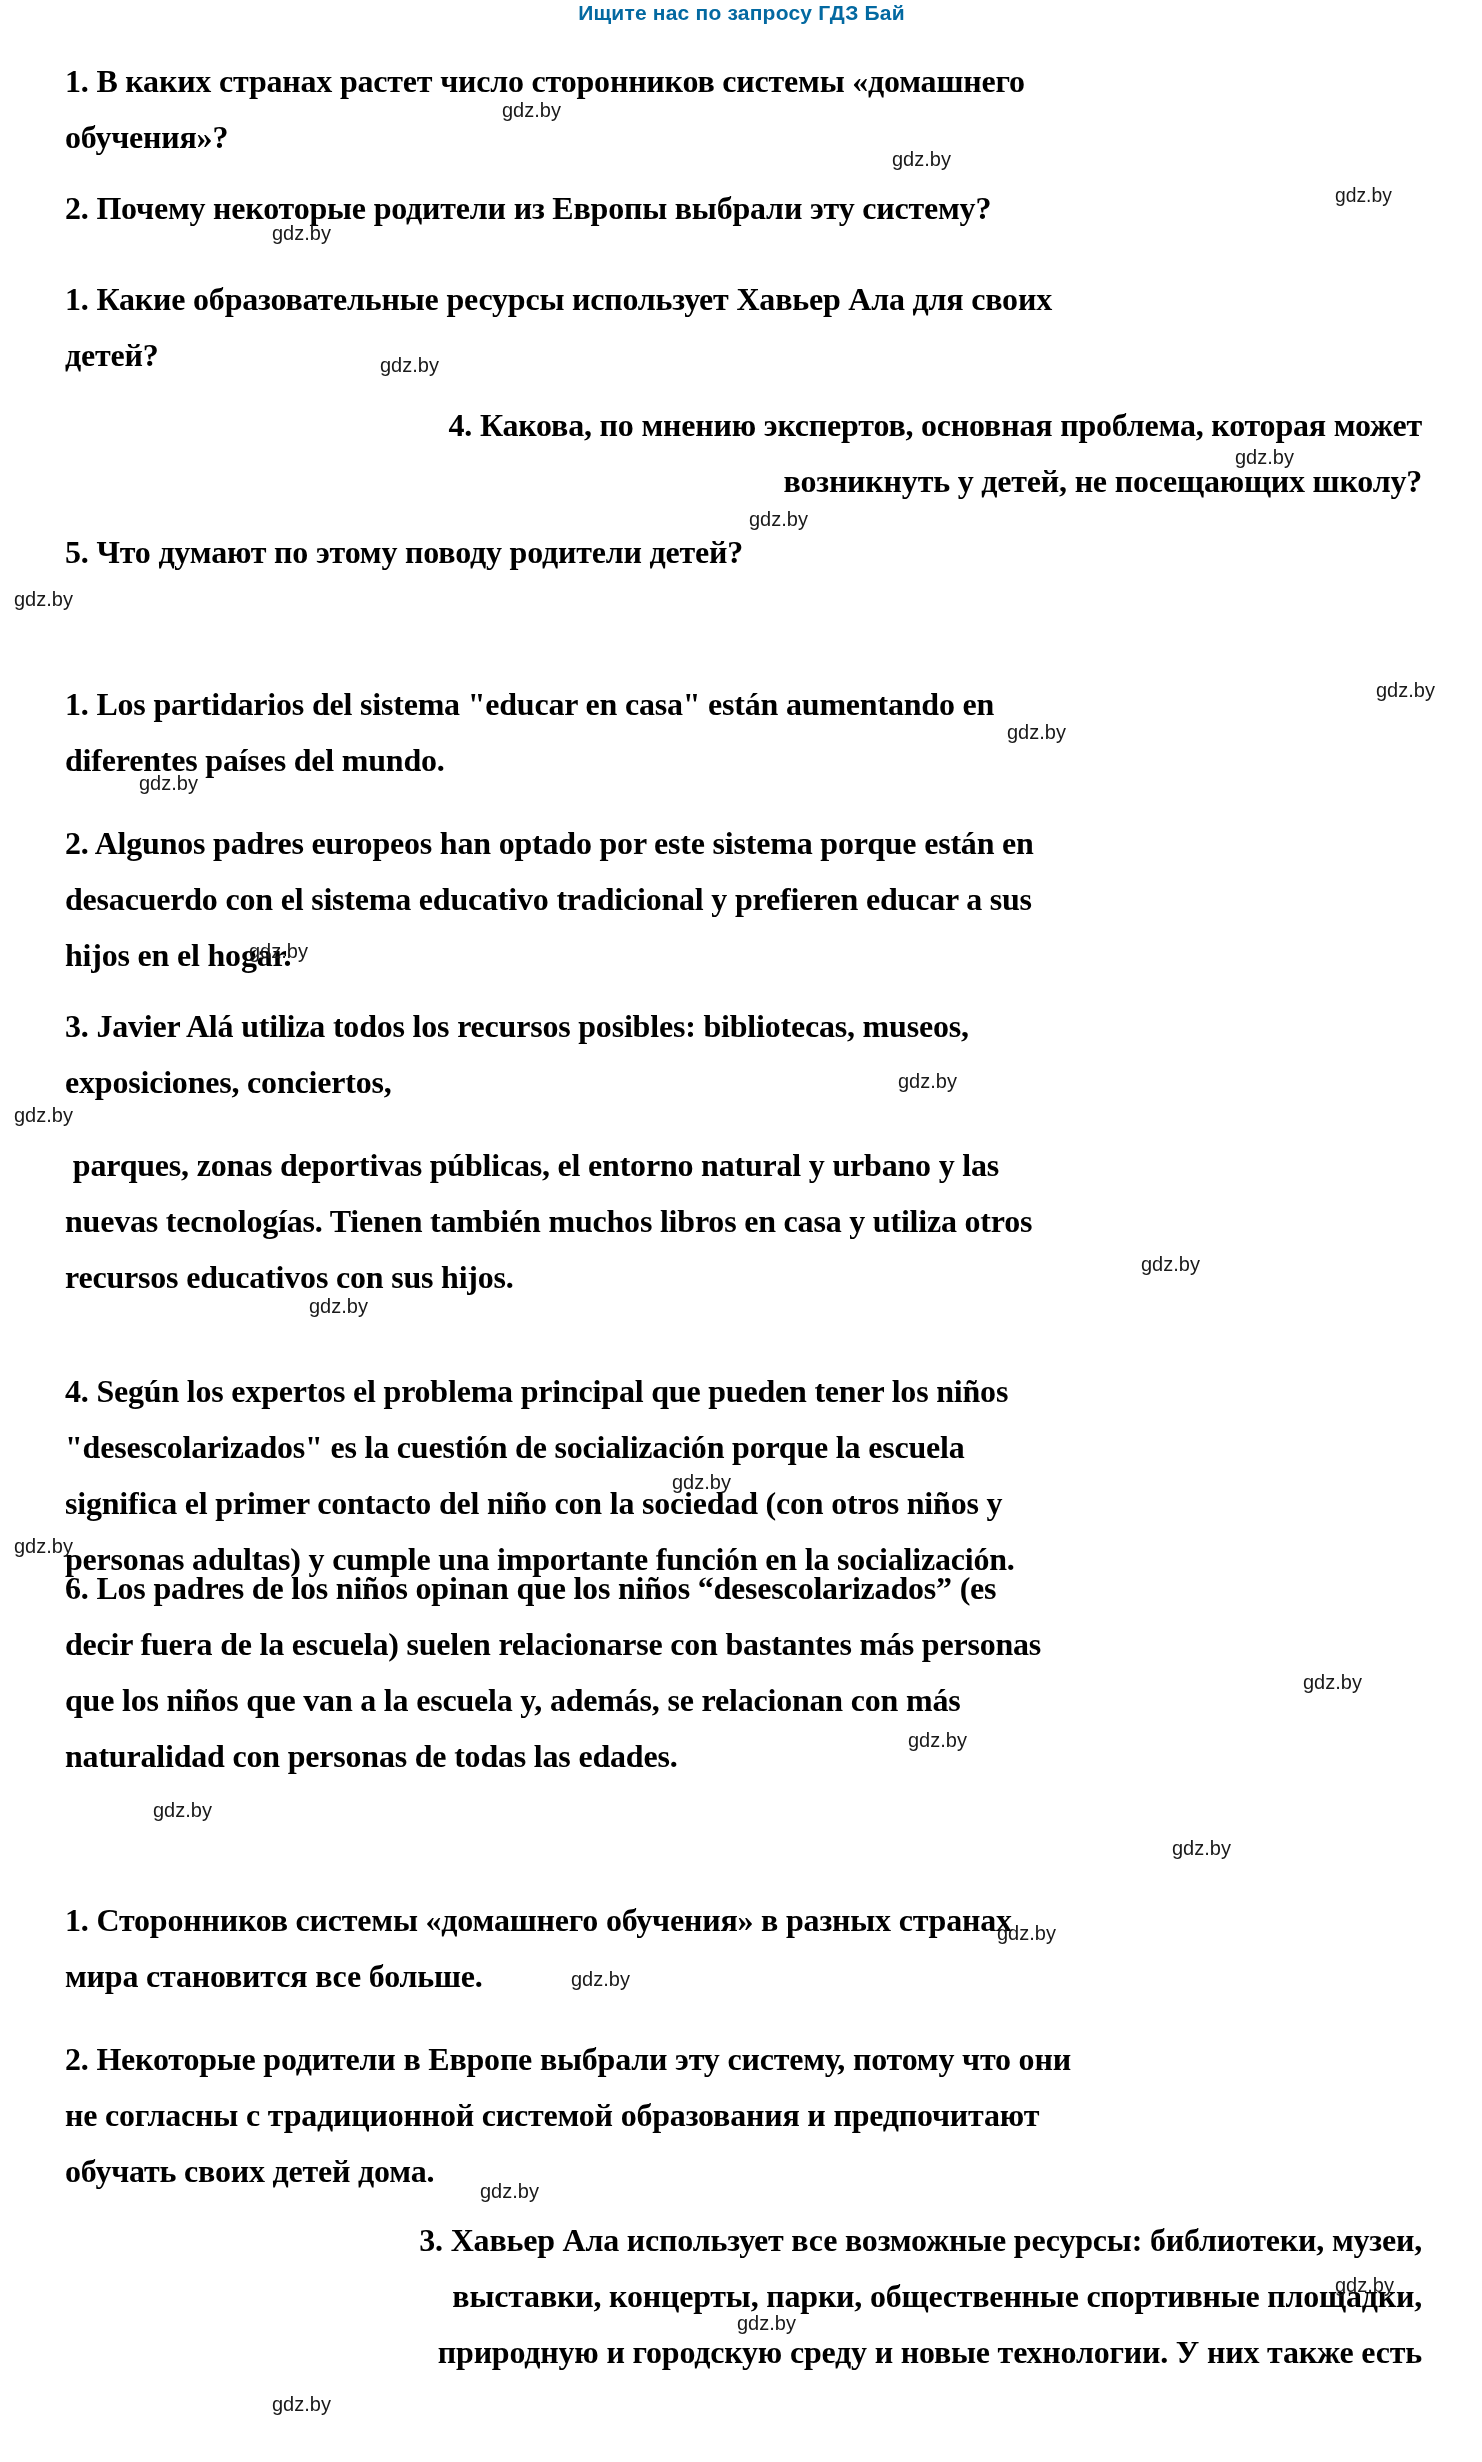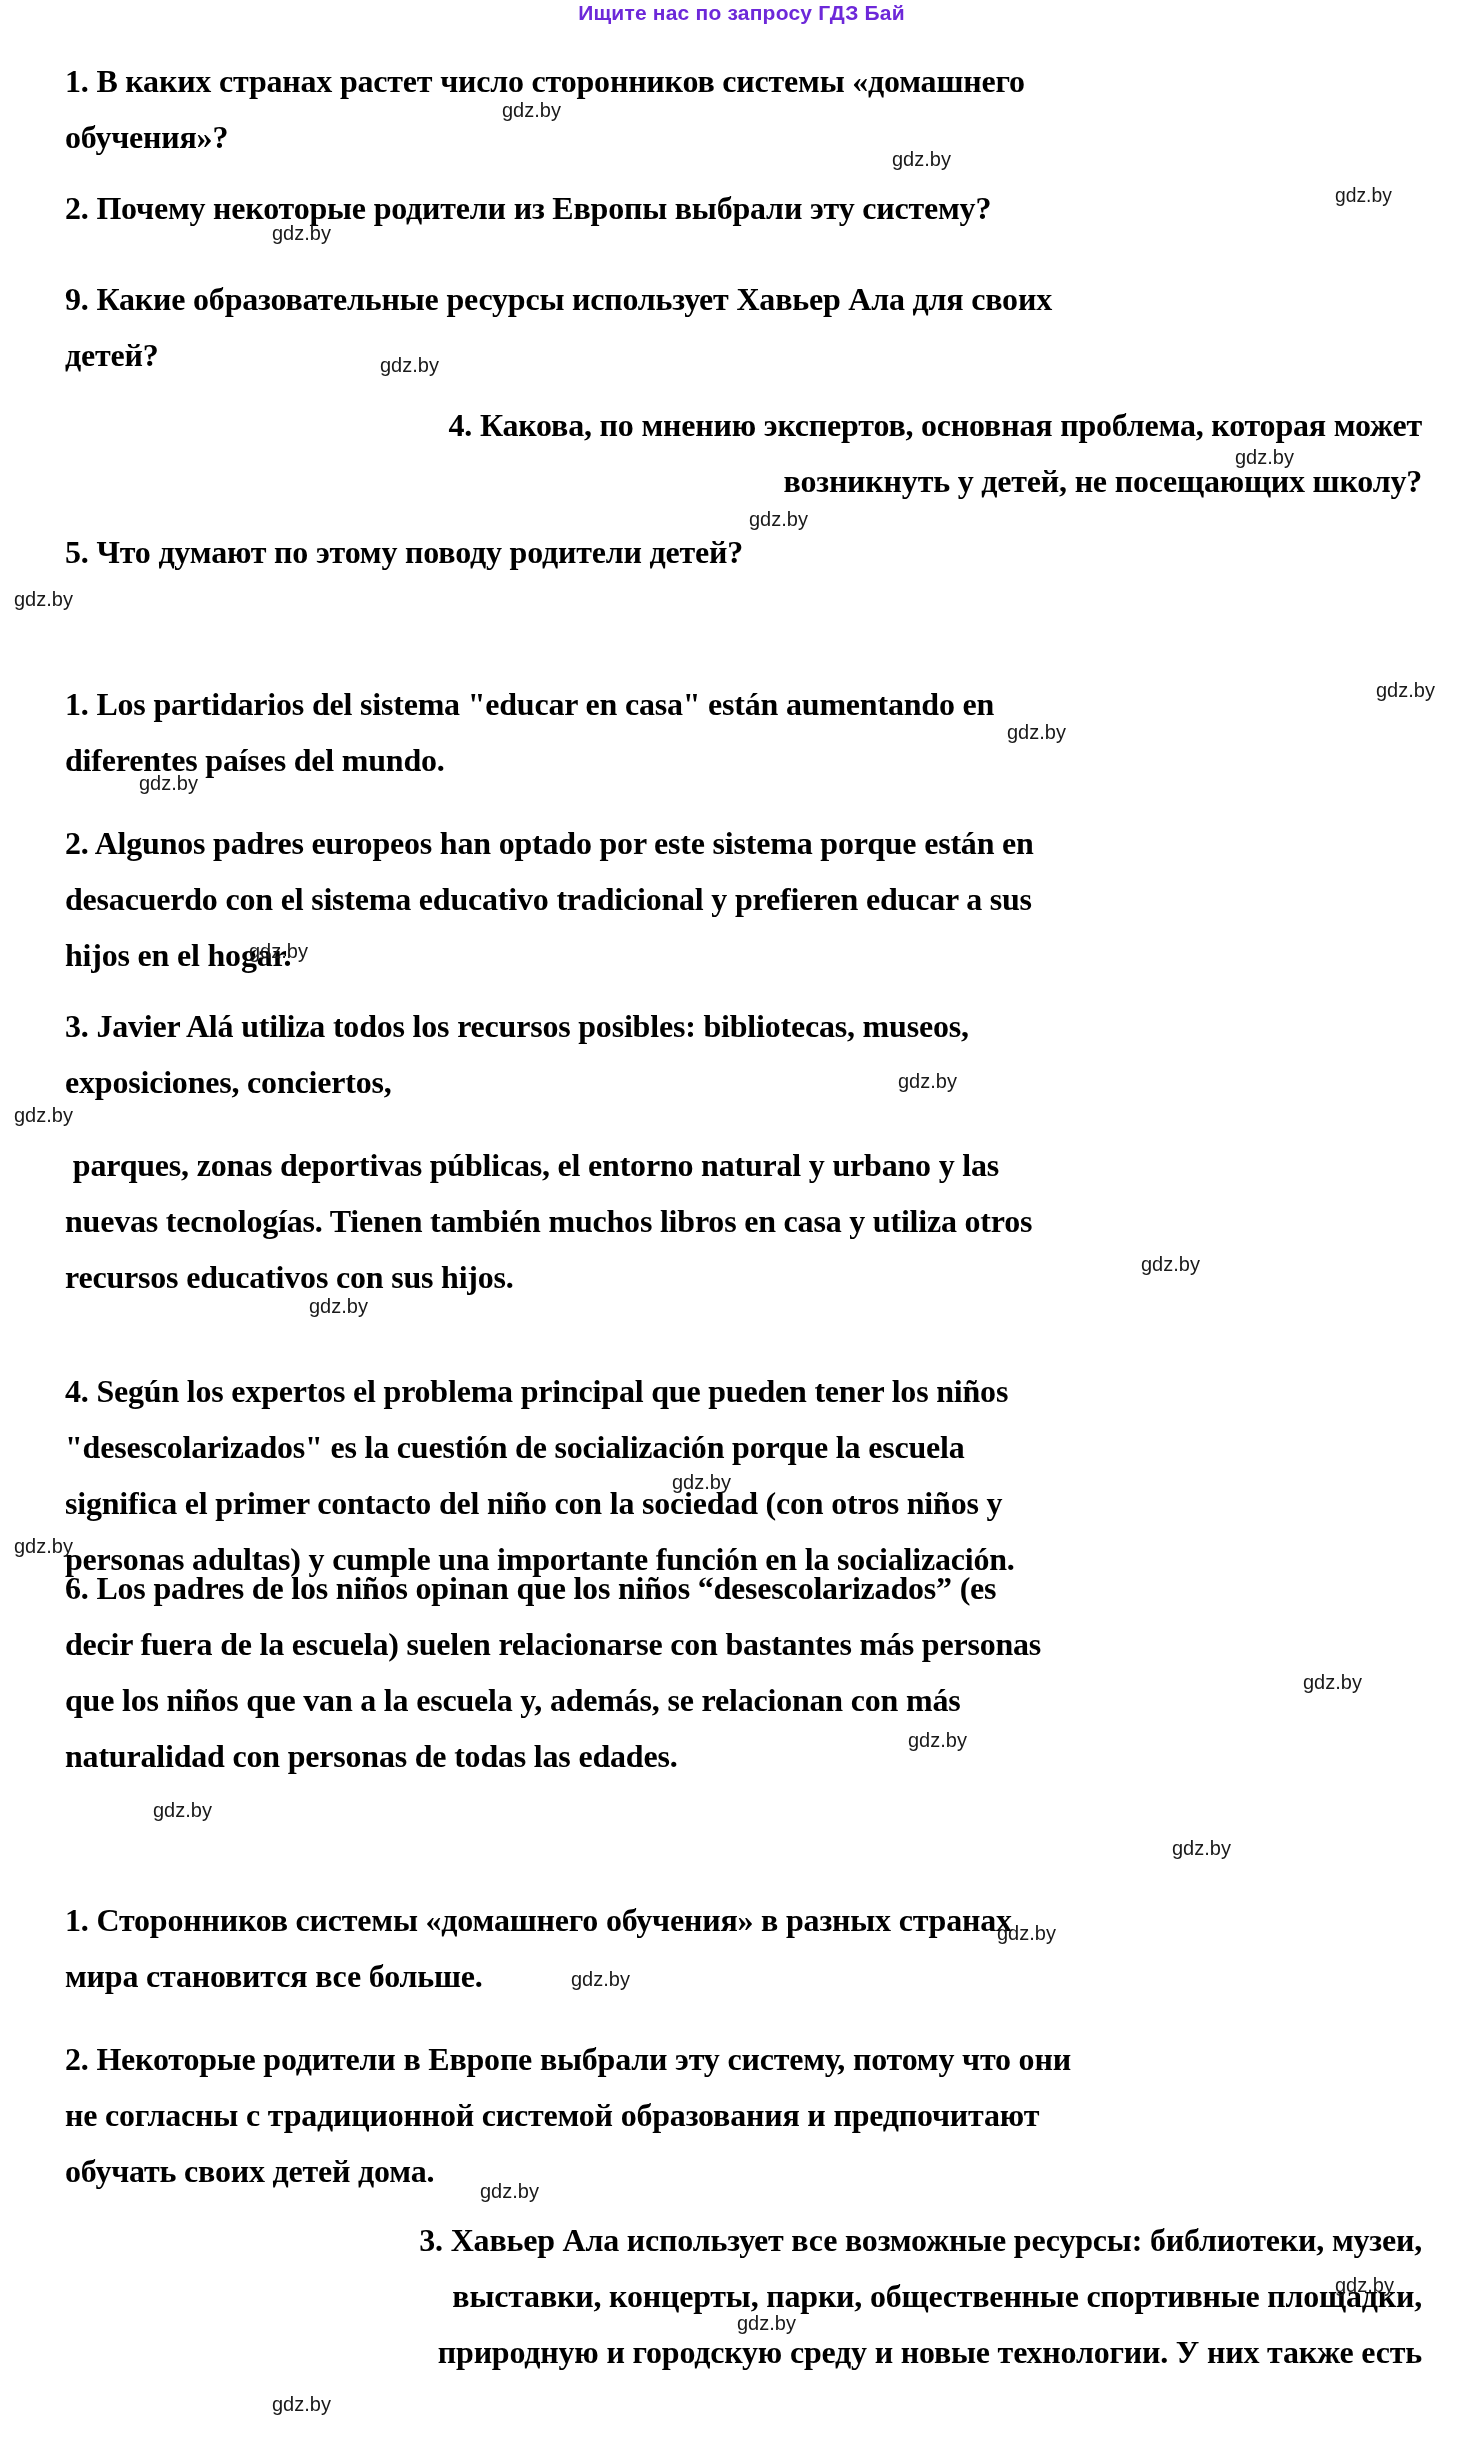--- a/index.html
+++ b/index.html
@@ -71,32 +71,32 @@
     color: #1a1a1a;
     white-space: nowrap;
     pointer-events: none;
   }
 </style>
 </head>
 <body>
 
 <div id="page">
 
-  <div class="banner" style="color: #6d28d9;">Ищите нас по запросу ГДЗ Бай</div>
+  <div class="banner" style="color: #0369a1;">Ищите нас по запросу ГДЗ Бай</div>
 
   <div id="ru-questions">
       <div class="block" style="top: 37px;">
         <p class="para">1. В каких странах растет число сторонников системы «домашнего
 обучения»?</p>
       </div>
       <div class="block" style="top: 164px;">
         <p class="para">2. Почему некоторые родители из Европы выбрали эту систему?</p>
       </div>
       <div class="block" style="top: 255px;">
-        <p class="para">9. Какие образовательные ресурсы использует Хавьер Ала для своих
+        <p class="para">1. Какие образовательные ресурсы использует Хавьер Ала для своих
 детей?</p>
       </div>
       <div class="block" style="top: 381px; text-align: right;">
         <p class="para">4. Какова, по мнению экспертов, основная проблема, которая может
 возникнуть у детей, не посещающих школу?</p>
       </div>
       <div class="block" style="top: 508px;">
         <p class="para">5. Что думают по этому поводу родители детей?</p>
       </div>
     </div>

